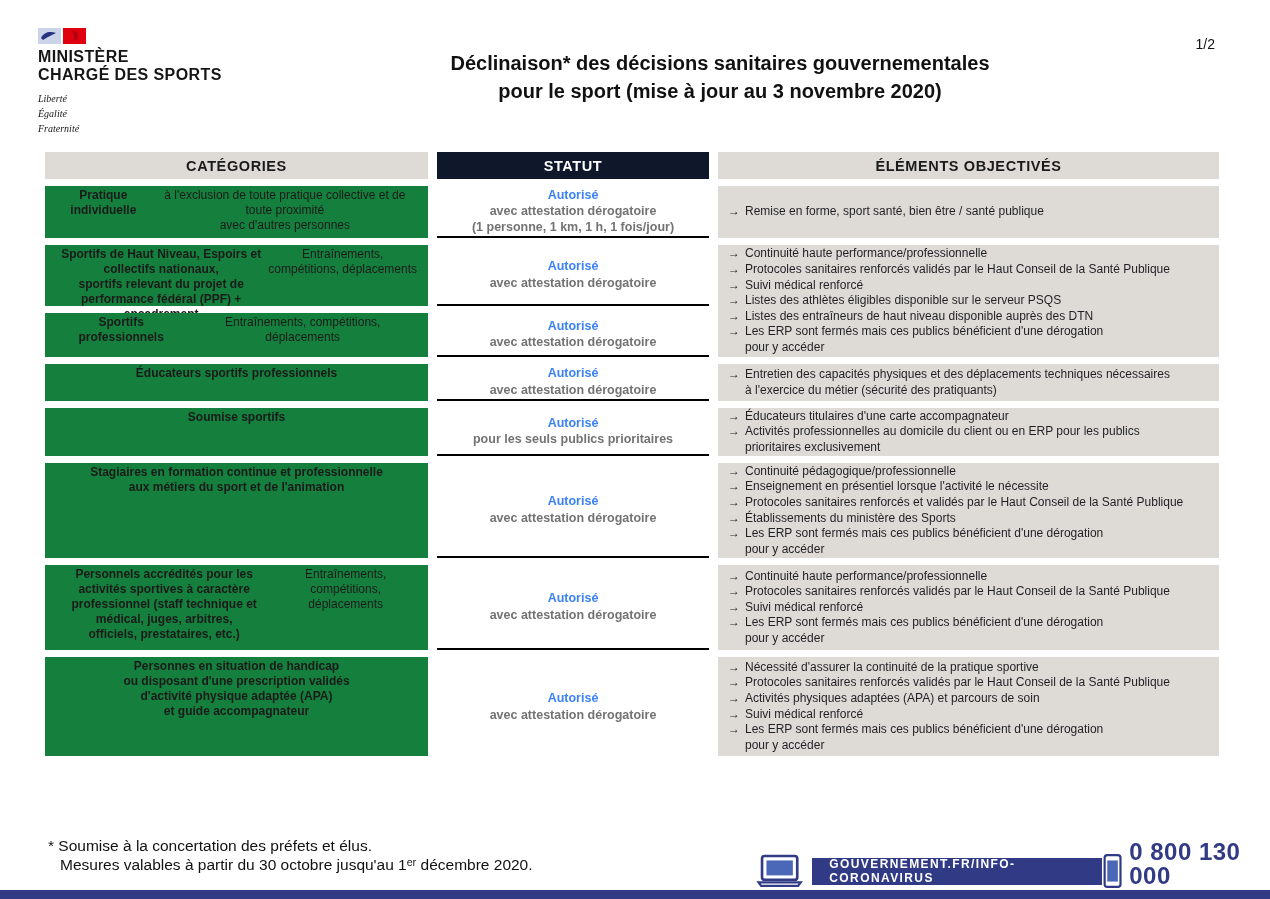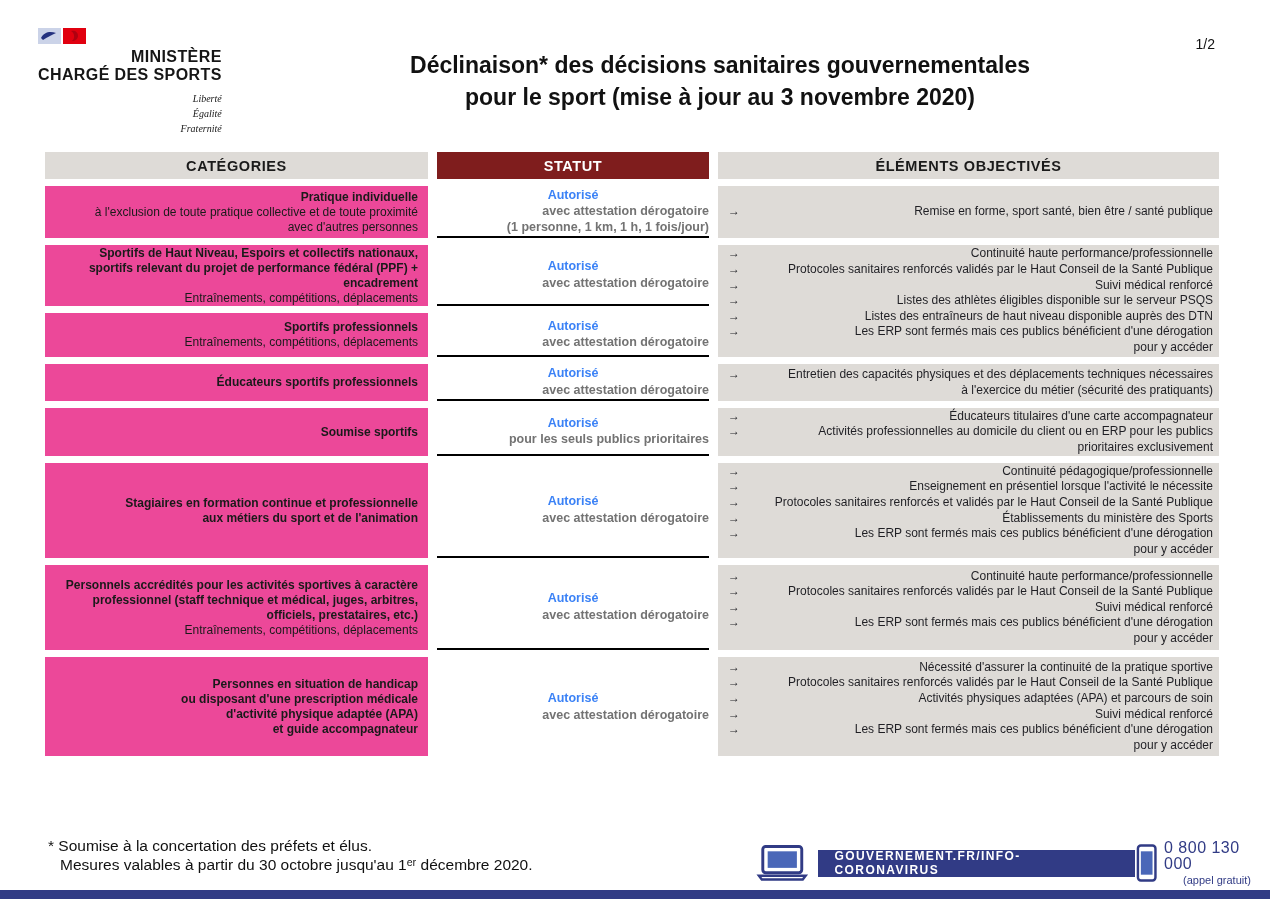--- a/index.html
+++ b/index.html
@@ -1,40 +1,40 @@
 <!DOCTYPE html>
 <html lang="fr"><head>
 <meta charset="utf-8">
 <style>
   * { margin:0; padding:0; box-sizing:border-box; }
   body { background:#888; font-family:"Liberation Sans", sans-serif; }
   .page { position:relative; width:1270px; height:899px; background:#ffffff; overflow:hidden;
           font-family:"Liberation Sans", sans-serif; color:#1a1a1a; margin:0 auto; }
-  .pre { white-space:pre-line;text-align:right; }
+  .pre { white-space:pre-line; }
 
   
   .logo { position:absolute; left:38px; top:28px; }
   .flag { display:flex; gap:2px; margin-bottom:4px; }
   .ministry { font-size:16px; font-weight:bold; letter-spacing:.4px; line-height:1.15; color:#161616; }
   .motto { font-family:"Liberation Serif", serif; font-style:italic; font-size:10px; line-height:1.5; margin-top:6px; color:#161616; }
   .title { position:absolute; left:185px; top:50px; width:1070px; text-align:center;
-           font-size:23px; font-weight:bold; line-height:1.38; color:#111; }
+           font-size:20px; font-weight:bold; line-height:1.38; color:#111; }
   .pagenum { position:absolute; top:36px; right:55px; font-size:14px; color:#111; }
 
   
   .table { position:absolute; left:45px; top:152px; display:grid;
            grid-template-columns:383px 272px 501px;
            grid-template-rows:27px 52px 61px 44px 37px 48px 95px 85px 99px;
            column-gap:9px; row-gap:7px; }
   .hcell { display:flex; align-items:center; justify-content:center;
            font-weight:bold; font-size:14.5px; letter-spacing:.6px; }
   .hgray { background:#DEDBD7; color:#1a1a1a; }
-  .hred  { background:#7f1d1d; color:#ffffff; }
-
-  .cat { background:#ec4899; display:flex; flex-direction:column; justify-content:center;
+  .hred  { background:#0f172a; color:#ffffff; }
+
+  .cat { background:#15803d; display:flex; flex-direction:row; justify-content:center;
          text-align:center; font-size:12px; line-height:1.25; padding:2px 10px; }
   .cat .b { font-weight:bold; }
 
   .stat { background:#fff; display:flex; flex-direction:column; justify-content:center;
           text-align:center; font-size:12.5px; line-height:1.3; }
   .stat.hr { border-bottom:2px solid #000; }
   .stat .ok { color:#3b82f6; font-weight:bold; }
   .stat .det { font-weight:bold; color:#737373; }
 
   .elts { background:#DEDBD7; display:flex; flex-direction:column; justify-content:center;
@@ -45,21 +45,21 @@
   .elts .txt { flex:1; }
   .span2 { grid-row:3 / span 2; grid-column:3; }
 
   
   .note { position:absolute; left:48px; top:836px; font-size:15.5px; line-height:1.25; color:#111; }
   .note .l2 { padding-left:12px; }
   .gov { position:absolute; left:755px; top:840px; display:flex; align-items:center; }
   .banner { background:#313B85; color:#fff; font-weight:bold; font-size:12px; letter-spacing:1.4px;
             height:27px; display:flex; align-items:center; padding:0 17px; margin-left:8px; }
   .phoneblock { display:flex; flex-direction:column; margin-left:6px; }
-  .phonenum { color:#313B85; font-weight:normal; font-size:16px; letter-spacing:.5px; line-height:1; }
+  .phonenum { color:#313B85; font-weight:bold; font-size:24px; letter-spacing:.5px; line-height:1; }
   .phonesub { color:#313B85; font-size:11px; text-align:center; margin-top:2px; }
   .bottombar { position:absolute; left:0; bottom:0; width:100%; height:9px; background:#313B85; }
   svg { display:block; }
 </style>
 </head>
 <body>
 
 <div class="page">
 
   <div class="logo">
@@ -115,21 +115,21 @@
 aux métiers du sport et de l'animation</div>
     </div>
     <div class="cat" style="grid-row:8;grid-column:1">
       <div class="b pre">Personnels accrédités pour les activités sportives à caractère
 professionnel (staff technique et médical, juges, arbitres,
 officiels, prestataires, etc.)</div>
       <div class="pre">Entraînements, compétitions, déplacements</div>
     </div>
     <div class="cat" style="grid-row:9;grid-column:1">
       <div class="b pre">Personnes en situation de handicap
-ou disposant d'une prescription médicale
+ou disposant d'une prescription validés
 d'activité physique adaptée (APA)
 et guide accompagnateur</div>
     </div>
 
     <div class="stat hr" style="grid-row:2;grid-column:2">
       <div class="ok">Autorisé</div>
       <div class="det pre">avec attestation dérogatoire
 (1 personne, 1 km, 1 h, 1 fois/jour)</div>
     </div>
     <div class="stat hr" style="grid-row:3;grid-column:2">

